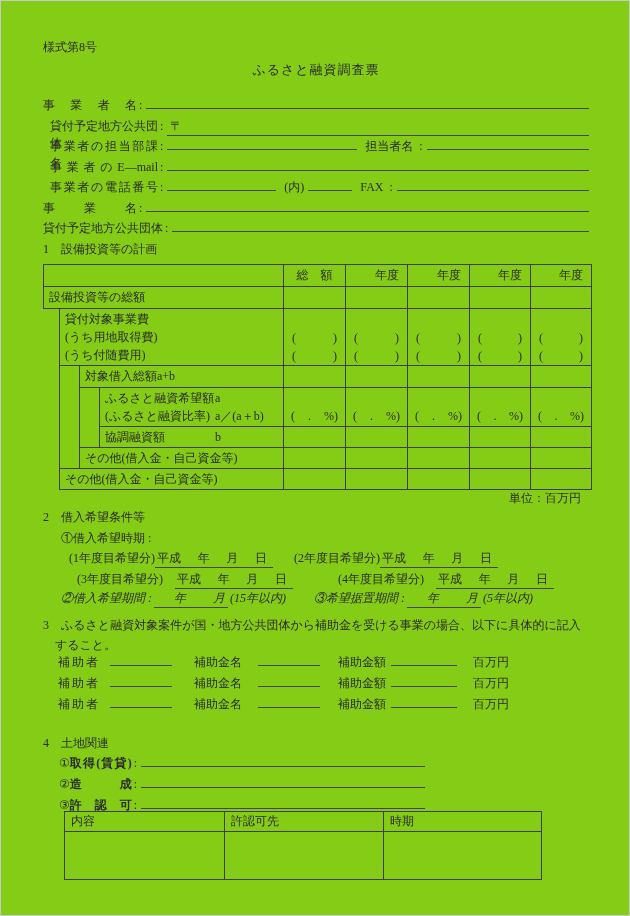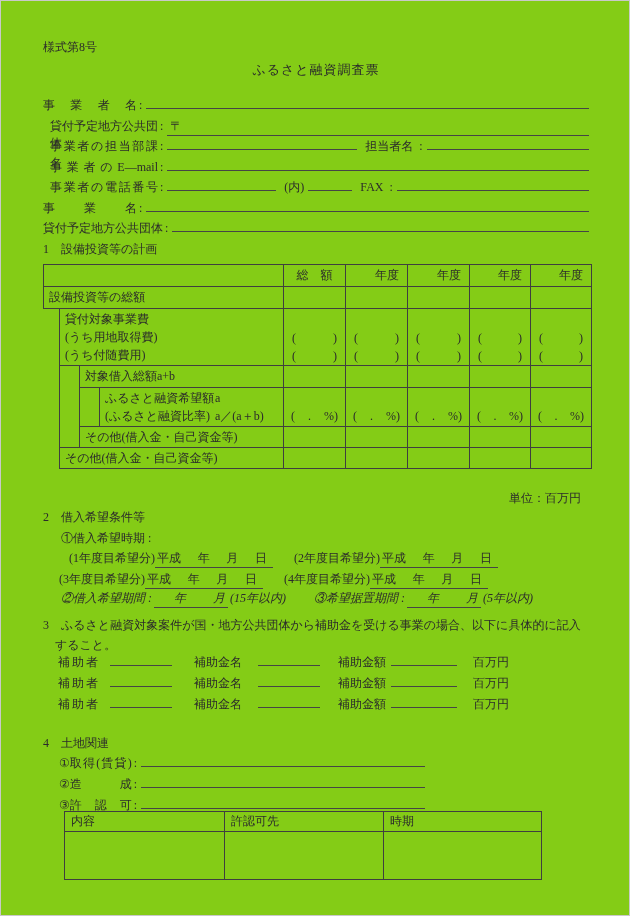--- a/index.html
+++ b/index.html
@@ -11,21 +11,21 @@
   }
   .abs{ position:absolute; }
   
   .form-no{ left:42px; top:38px; }
   .doc-title{ left:0; top:60px; width:630px; text-align:center; font-size:13px; letter-spacing:1px; }
   
   .fields{ left:42px; top:96px; width:546px; }
   .frow{ display:flex; align-items:baseline; height:20.5px; }
   .ind{ padding-left:7px; }
   .jl{ display:inline-block; text-align:justify; text-align-last:justify; flex:none; }
-  .w94{ width:94px; } .w108{ width:108px; } .w120{ width:120px; } .w62{ width:62px; }
+  .w94{ width:94px; } .w108{ width:108px; } .w120{ width:120px; } .w62{ width:62px;font-weight:bold; }
   .co{ flex:none; margin:0 4px 0 2px; }
   .ln{ flex:1; height:0; border-bottom:1px solid #454545; }
   .ln.has-text{ height:auto; display:flex; align-items:baseline; padding-left:3px; }
   .lnw190{ flex:none; width:190px; } .lnw109{ flex:none; width:109px; } .lnw44{ flex:none; width:44px; }
   .mid{ flex:none; margin:0 4px 0 8px; }
   
   .sec-h{ left:42px; }
   
   table{ border-collapse:collapse; }
   .t1{ left:42px; top:263px; width:548px; table-layout:fixed; }
@@ -39,21 +39,21 @@
   .pline{ display:flex; justify-content:space-between; padding:0 8px; line-height:18px; }
   .pctline{ display:flex; justify-content:space-between; padding:0 7px; line-height:19px; }
   .cl{ display:flex; }
   .cl .lbl{ width:110px; flex:none; }
   .unit-note{ left:42px; top:489px; width:548px; text-align:right; padding-right:10px; }
   
   .s2-h{ top:508px; }
   .s2-i1{ left:60px; top:529px; }
   .drow{ display:flex; align-items:baseline; }
   .drow-a{ left:68px; top:549px; width:520px; }
-  .drow-b{ left:58px; top:569.5px; width:520px; }
+  .drow-b{ left:76px; top:569.5px; width:520px;gap:12px; }
   .dl{ display:flex; justify-content:space-between; width:118px; border-bottom:1px solid #454545; padding:0 6px 0 2px; flex:none;text-align:center; }
   .dgap{ width:21px; flex:none; }
   .s2-i23{ left:60px; top:589px; width:520px; display:flex; align-items:baseline;font-style:italic; }
   .d2{ display:flex; justify-content:space-between; width:74px; border-bottom:1px solid #454545; padding:0 3px 0 20px; flex:none; margin:0 2px; }
   .note{ flex:none; }
   .gap28{ width:28px; flex:none; }
   
   .s3-h1{ top:616px; left:42px; width:560px; }
   .s3-h2{ top:636px; left:54px; }
   .srow{ left:57px; display:flex; align-items:baseline; width:460px; }
@@ -269,20 +269,36 @@
             </div>
           </td>
       <td class="v">
             <div class="pctline">
               <span>(</span>
               <span>.</span>
               <span>%)</span>
             </div>
           </td>
     </tr>
+    <tr class="h21">
+      <td class="g"></td>
+          <td class="g"></td>
+          <td class="g"></td>
+      <td class="lab">
+            <div class="cl">
+              <span class="lbl">協調融資額</span>
+              <span>b</span>
+            </div>
+          </td>
+      <td class="v"></td>
+          <td class="v"></td>
+          <td class="v"></td>
+          <td class="v"></td>
+          <td class="v"></td>
+    </tr>
     <tr class="h20">
       <td class="g"></td>
           <td class="g"></td>
       <td class="lab" colspan="2">その他(借入金・自己資金等)</td>
       <td class="v"></td>
           <td class="v"></td>
           <td class="v"></td>
           <td class="v"></td>
           <td class="v"></td>
     </tr>

